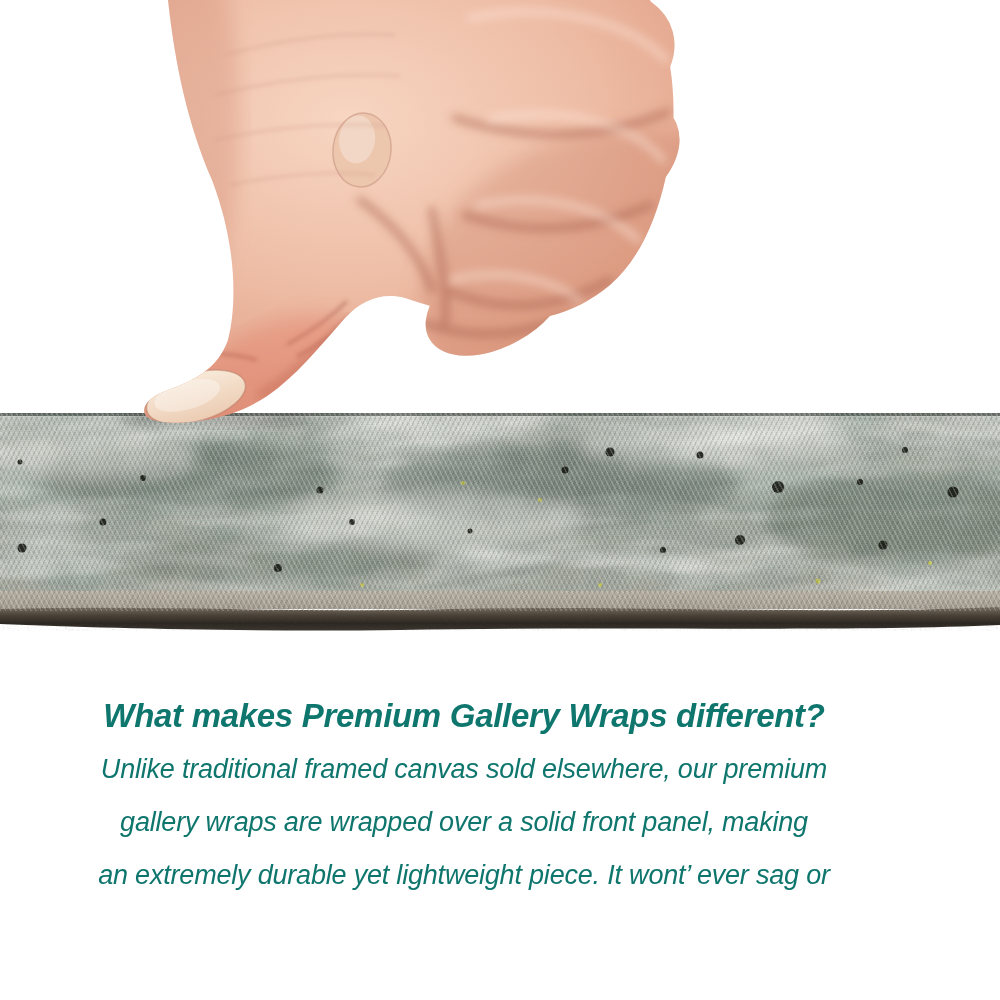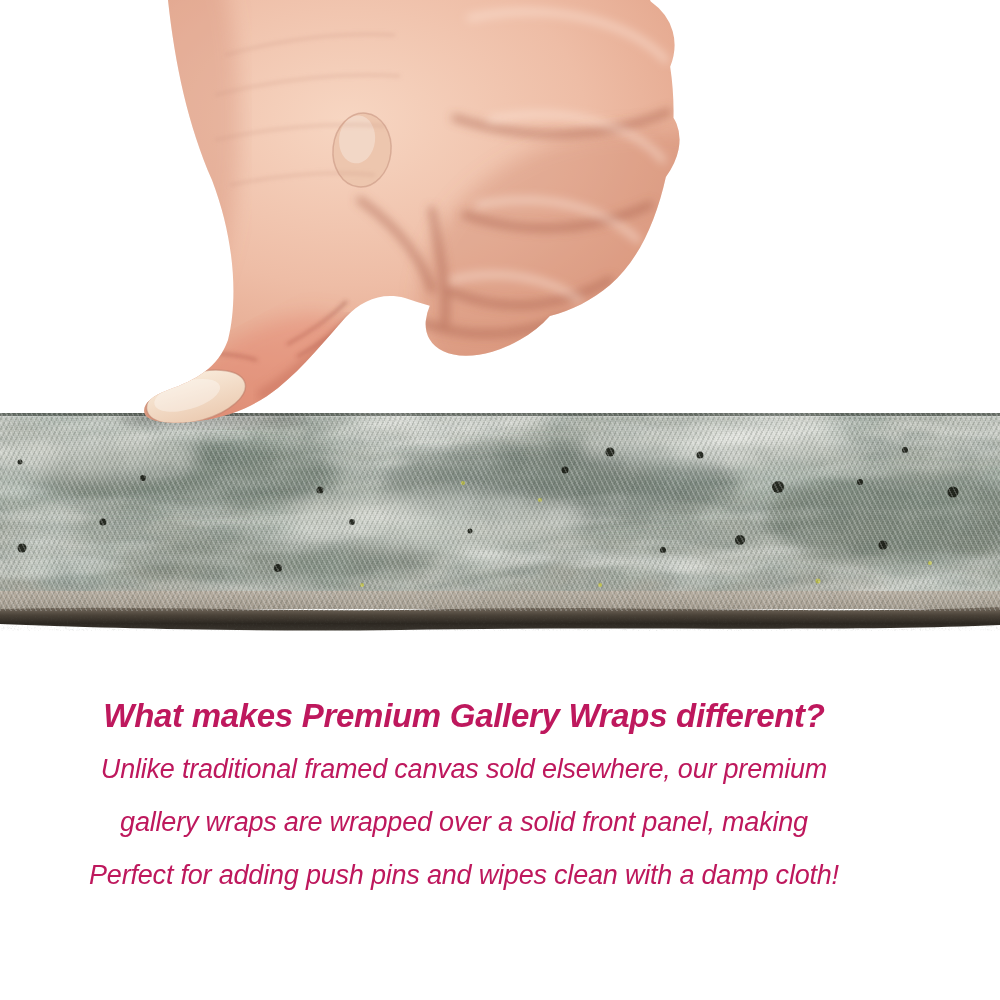--- a/index.html
+++ b/index.html
@@ -19,21 +19,21 @@
     pointer-events:none;
     background:
       repeating-linear-gradient(63deg, rgba(255,255,255,0.20) 0 1.5px, rgba(255,255,255,0) 1.5px 4.5px),
       repeating-linear-gradient(-63deg, rgba(52,60,52,0.16) 0 1.5px, rgba(0,0,0,0) 1.5px 4.5px);
   }
   .hand{position:absolute;top:0;left:0;width:1000px;height:424px;}
 
   
   .copy{
     position:absolute;top:697px;left:0;width:928px;
-    text-align:center;color:#be185d;font-style:italic;
+    text-align:center;color:#0f766e;font-style:italic;
   }
   .copy h1{
     margin:0 0 11px 0;
     font-size:33px;font-weight:700;letter-spacing:-0.3px;
   }
   .copy p{
     margin:16px;font-size:27px;font-weight:400;line-height:37px;letter-spacing:-0.2px;
   }
 </style>
 </head>
@@ -237,16 +237,16 @@
           <ellipse cx="188" cy="393" rx="34" ry="14" fill="rgba(255,255,255,0.35)"></ellipse>
         </g>
       </g>
     </svg>
   </div>
 
   <div class="copy">
     <h1>What makes Premium Gallery Wraps different?</h1>
     <p>Unlike traditional framed canvas sold elsewhere, our premium</p>
     <p>gallery wraps are wrapped over a solid front panel, making</p>
-    <p>Perfect for adding push pins and wipes clean with a damp cloth!</p>
+    <p>an extremely durable yet lightweight piece. It wont’ ever sag or</p>
   </div>
 
 </div>
 
 </body></html>

